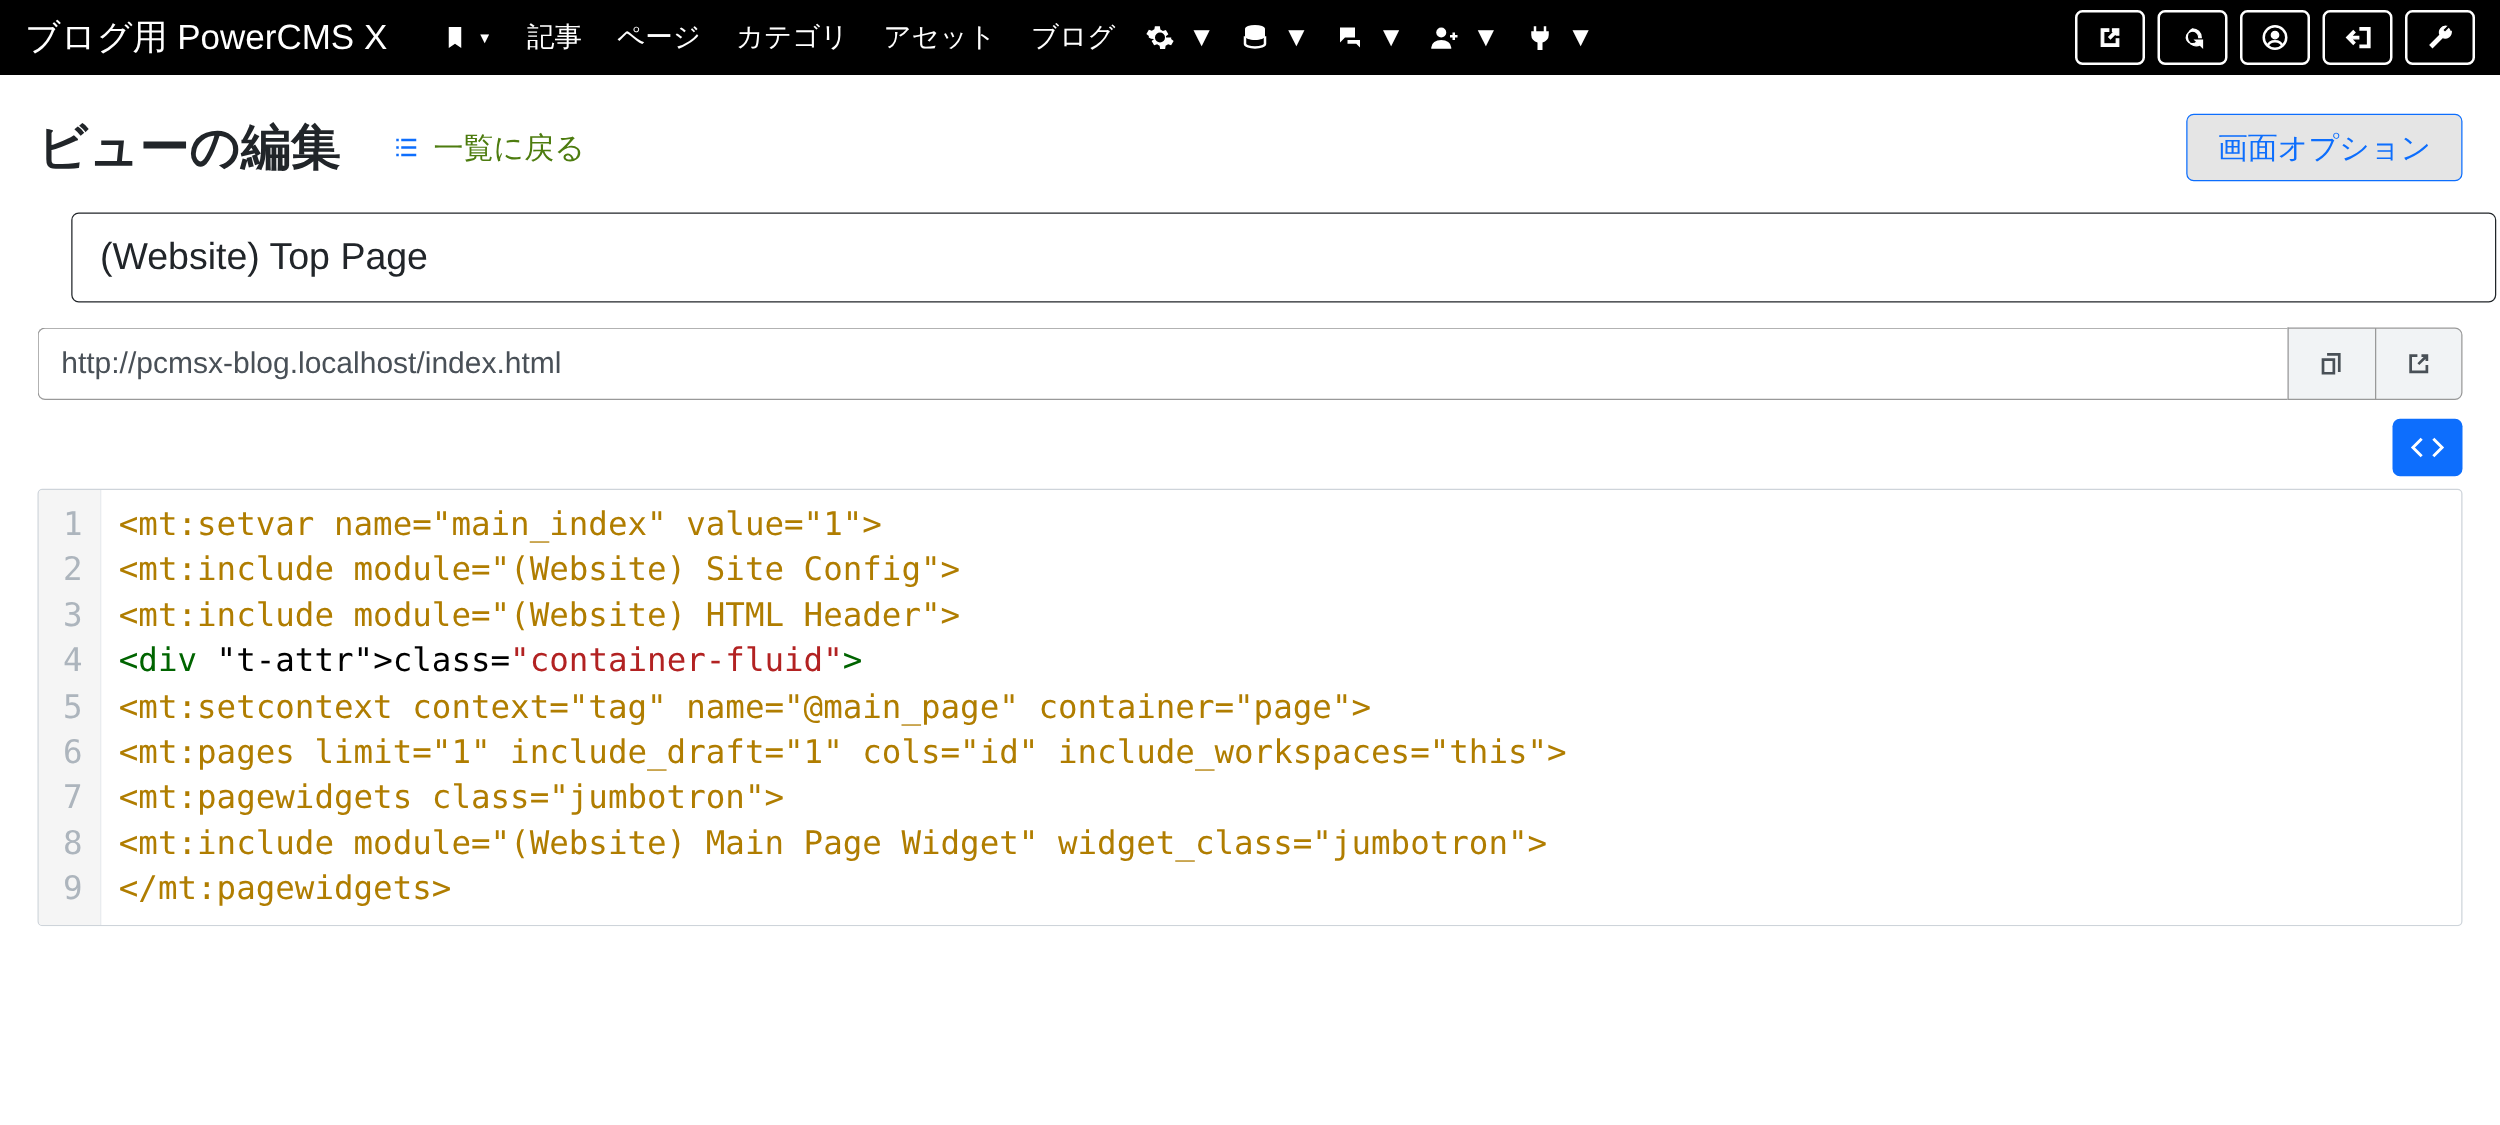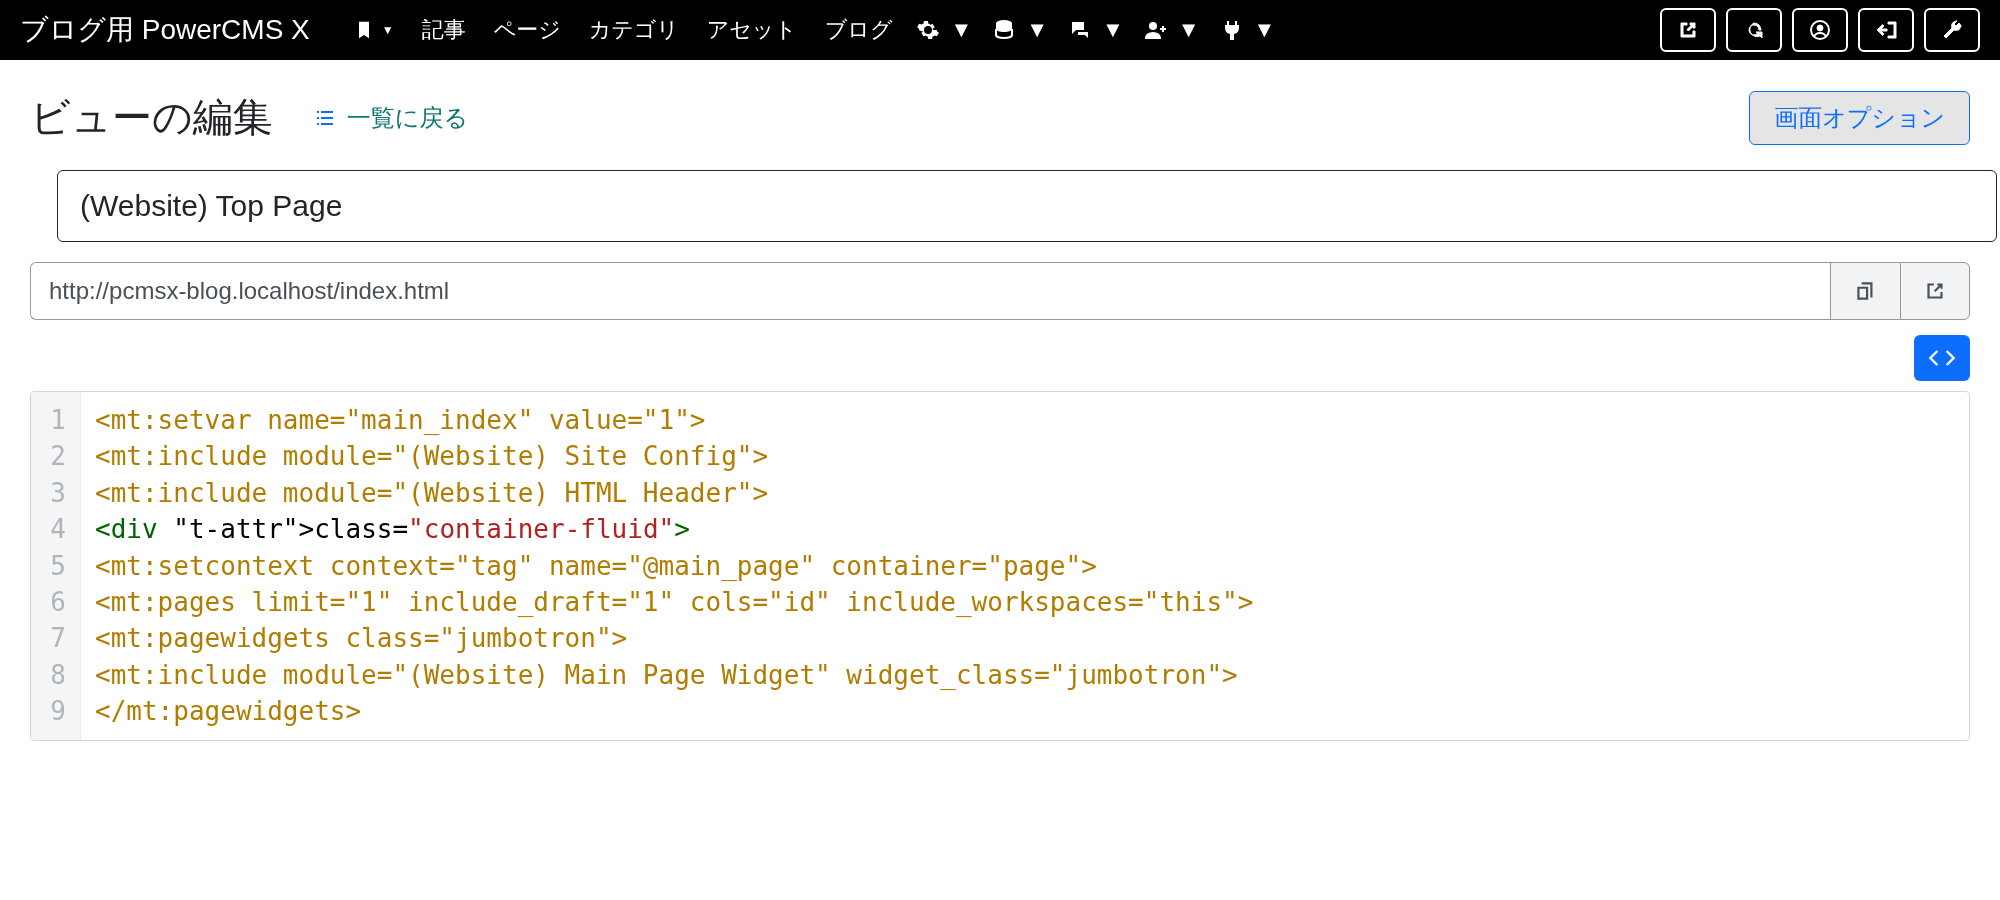--- a/index.html
+++ b/index.html
@@ -10,22 +10,22 @@
 .nav-item { color: #fff; font-size: 22px; padding: 0 14px; display: inline-flex; align-items: center; gap: 8px; cursor: pointer; }
 .nav-item .caret { font-size: 12px; }
 .nav-icon-dd { color:#fff; font-size:22px; padding:0 10px; display:inline-flex; align-items:center; gap:10px; cursor:pointer; }
 
 .topbar-right { margin-left: auto; display: flex; gap: 10px; }
 .icon-btn { width: 56px; height: 44px; border: 2px solid #fff; border-radius: 6px; display: inline-flex; align-items: center; justify-content: center; cursor: pointer; }
 .icon-btn svg { width: 24px; height: 24px; fill: #fff; stroke: #fff; }
 
 .content { padding: 30px 30px 0 30px; }
 .header-row { display: flex; align-items: center; gap: 40px; margin-bottom: 25px; }
-.page-title { font-size: 40px; font-weight: 400; color: #212529; }
-.link-a { color: #0f766e; font-size: 24px; display: inline-flex; align-items: center; gap: 10px; text-decoration: none; cursor: pointer; }
+.page-title { font-size: 40px; font-weight: 700; color: #212529; }
+.link-a { color: #4d7c0f; font-size: 24px; display: inline-flex; align-items: center; gap: 10px; text-decoration: none; cursor: pointer; }
 .link-a svg { width: 24px; height: 24px; fill: #0d6efd; }
 .screen-options { margin-left:auto; border: 1px solid #0d6efd; color: #0d6efd; padding: 10px 24px; border-radius: 6px; font-size: 24px; cursor: pointer; background:#e5e5e5; }
 
 .field-input { width: 100%; border: 1.5px solid #212529; border-radius: 6px; padding: 18px 22px; font-size: 30px; color: #212529; margin-bottom: 20px; margin-left: 27px; }
 .url-row { display: flex; margin-bottom: 15px; }
 .url-input { flex: 1; border: 1px solid #999; border-right: none; border-radius: 6px 0 0 6px; padding: 14px 18px; font-size: 24px; color: #495057; }
 .url-btn { width: 70px; border: 1px solid #999; background: #f1f3f5; display: inline-flex; align-items: center; justify-content: center; cursor: pointer; }
 .url-btn.mid { border-right: none; }
 .url-btn.last { border-radius: 0 6px 6px 0; }
 .url-btn svg { width: 26px; height: 26px; fill: #495057; }

